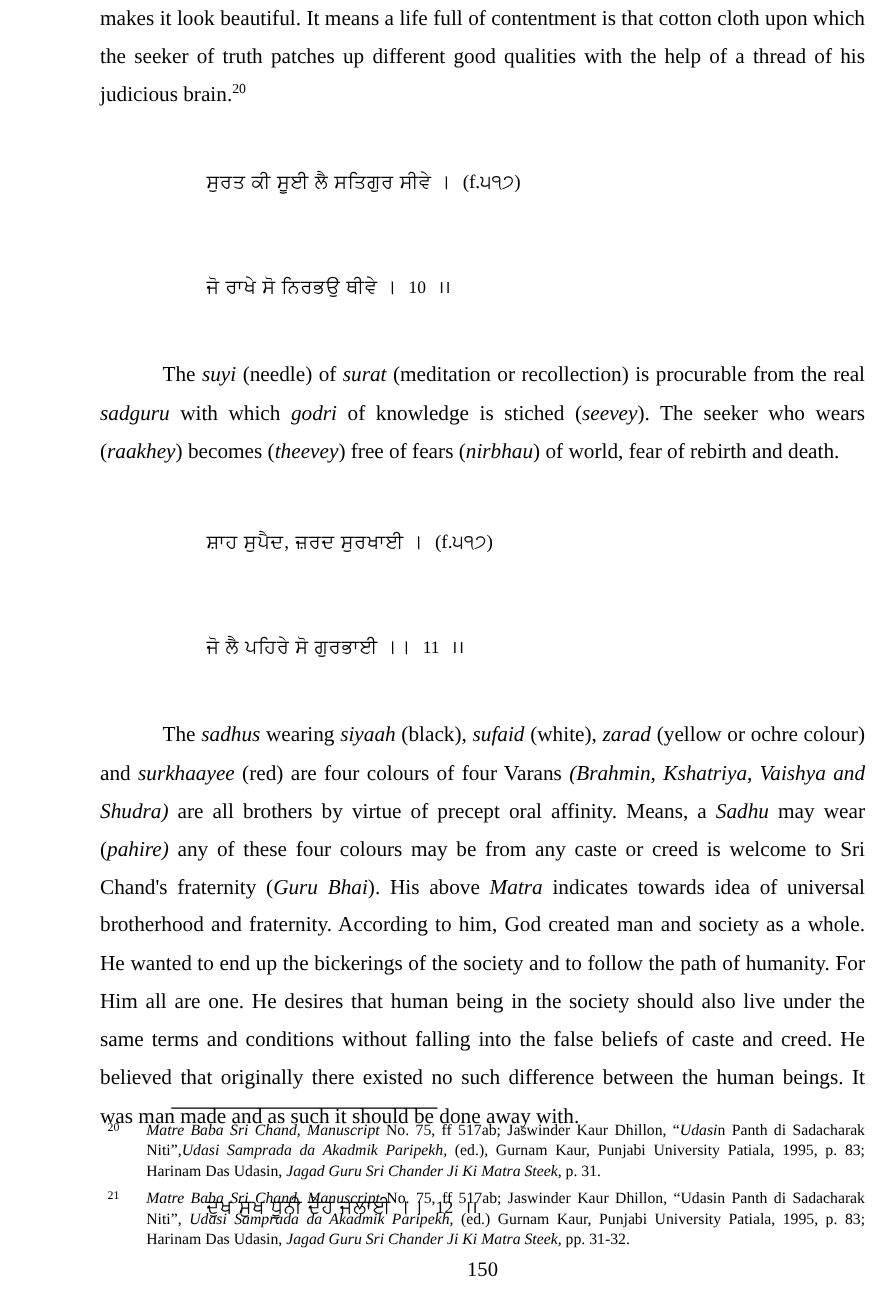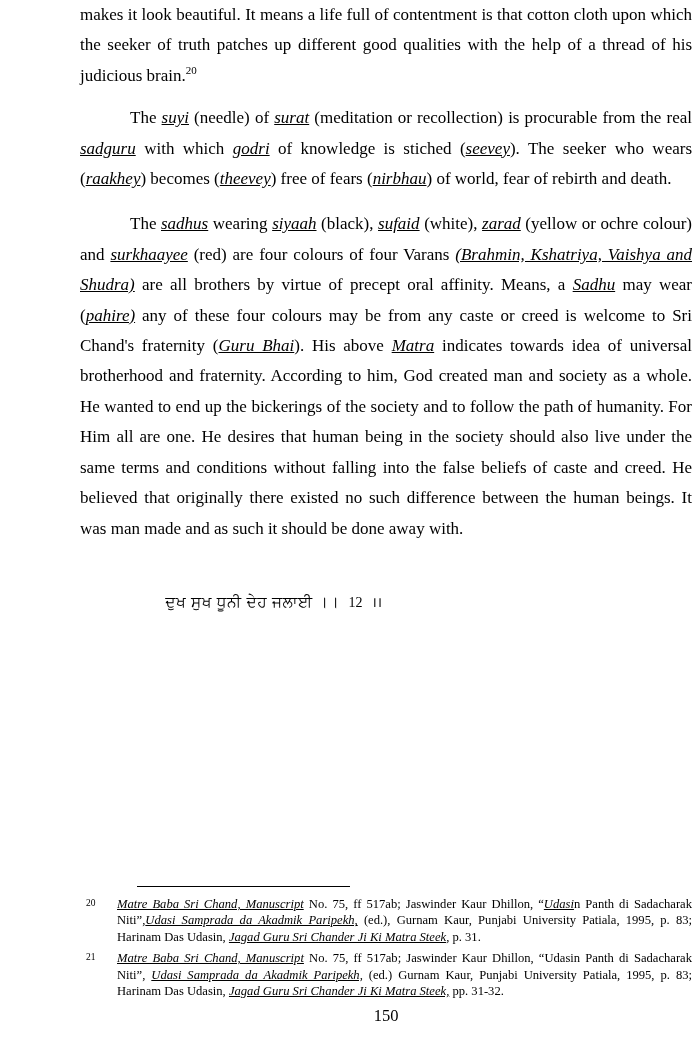--- a/index.html
+++ b/index.html
@@ -30,21 +30,21 @@
     font-size: 17.0px;
     line-height: 30.4px;
     text-align: justify;
     text-justify: inter-word;
     margin: 0;
     hyphens: none;
   }
 
   .para-indent { text-indent: 50px; }
 
-  i, .it { font-style: italic; text-decoration: underline; }
+  i, .it { font-style: italic; }
 
   sup.fn {
     font-size: 11px;
     vertical-align: super;
     line-height: 0;
   }
 
   
   .verse {
     margin: 7px 0 6px 0;
@@ -113,27 +113,43 @@
 </style>
 </head>
 <body>
 
 <div class="page">
 
   <p class="body-block"><span>makes it look beautiful. It means a life full of contentment is that cotton cloth upon which the seeker of truth patches up different good qualities with the help of a thread of his judicious brain.</span><sup class="fn">20</sup></p>
 
   <div class="gap-a"></div>
 
+  <div class="verse">
+    <div class="verse-line">
+      <span>ਸੁਰਤ ਕੀ ਸੂਈ ਲੈ ਸਤਿਗੁਰ ਸੀਵੇ ।</span><span>  </span><span class="folio">(f.੫੧੭)</span>
+    </div>
+    <div class="verse-line">
+      <span>ਜੋ ਰਾਖੇ ਸੋ ਨਿਰਭਉ ਥੀਵੇ ।</span><span>  </span><span class="num">10</span><span>  </span><span class="num">।।</span>
+    </div>
+  </div>
 
   <div class="gap-a"></div>
 
   <p class="body-block para-indent"><span>The </span><i>suyi</i><span> (needle) of </span><i>surat</i><span> (meditation or recollection) is procurable from the real </span><i>sadguru</i><span> with which </span><i>godri</i><span> of knowledge is stiched (</span><i>seevey</i><span>). The seeker who wears (</span><i>raakhey</i><span>) becomes (</span><i>theevey</i><span>) free of fears (</span><i>nirbhau</i><span>) of world, fear of rebirth and death.</span></p>
 
   <div class="gap-b"></div>
 
+  <div class="verse">
+    <div class="verse-line">
+      <span>ਸ਼ਾਹ ਸੁਪੈਦ, ਜ਼ਰਦ ਸੁਰਖਾਈ ।</span><span>  </span><span class="folio">(f.੫੧੭)</span>
+    </div>
+    <div class="verse-line">
+      <span>ਜੋ ਲੈ ਪਹਿਰੇ ਸੋ ਗੁਰਭਾਈ ।।</span><span>  </span><span class="num">11</span><span>  </span><span class="num">।।</span>
+    </div>
+  </div>
 
   <div class="gap-a"></div>
 
   <p class="body-block para-indent"><span>The </span><i>sadhus</i><span> wearing </span><i>siyaah</i><span> (black), </span><i>sufaid</i><span> (white), </span><i>zarad</i><span> (yellow or ochre colour) and </span><i>surkhaayee</i><span> (red) are four colours of four Varans </span><i>(Brahmin, Kshatriya, Vaishya and Shudra)</i><span> are all brothers by virtue of precept oral affinity. Means, a </span><i>Sadhu</i><span> may wear (</span><i>pahire)</i><span> any of these four colours may be from any caste or creed is welcome to Sri Chand's fraternity (</span><i>Guru Bhai</i><span>). His above </span><i>Matra</i><span> indicates towards idea of universal brotherhood and fraternity. According to him, God created man and society as a whole. He wanted to end up the bickerings of the society and to follow the path of humanity. For Him all are one. He desires that human being in the society should also live under the same terms and conditions without falling into the false beliefs of caste and creed. He believed that originally there existed no such difference between the human beings. It was man made and as such it should be done away with.</span></p>
 
   <div class="gap-b"></div>
 
   <div class="verse">
     <div class="verse-line">
       <span>ਦੁਖ ਸੁਖ ਧੂਨੀ ਦੇਹ ਜਲਾਈ ।।</span><span>  </span><span class="num">12</span><span>  </span><span class="num">।।</span>

